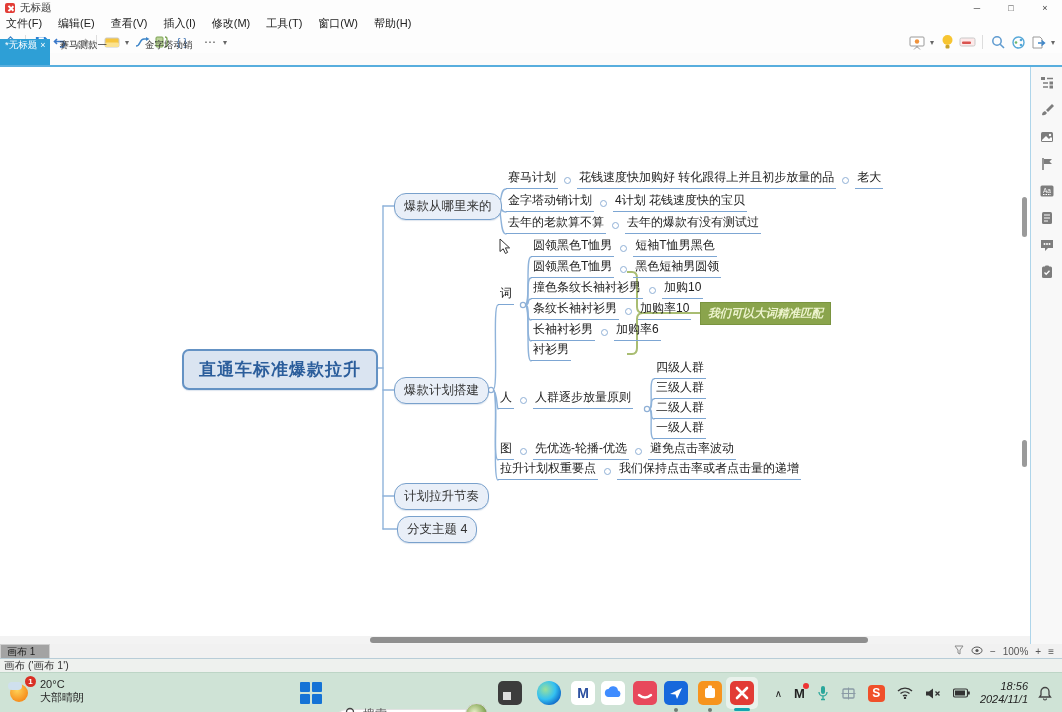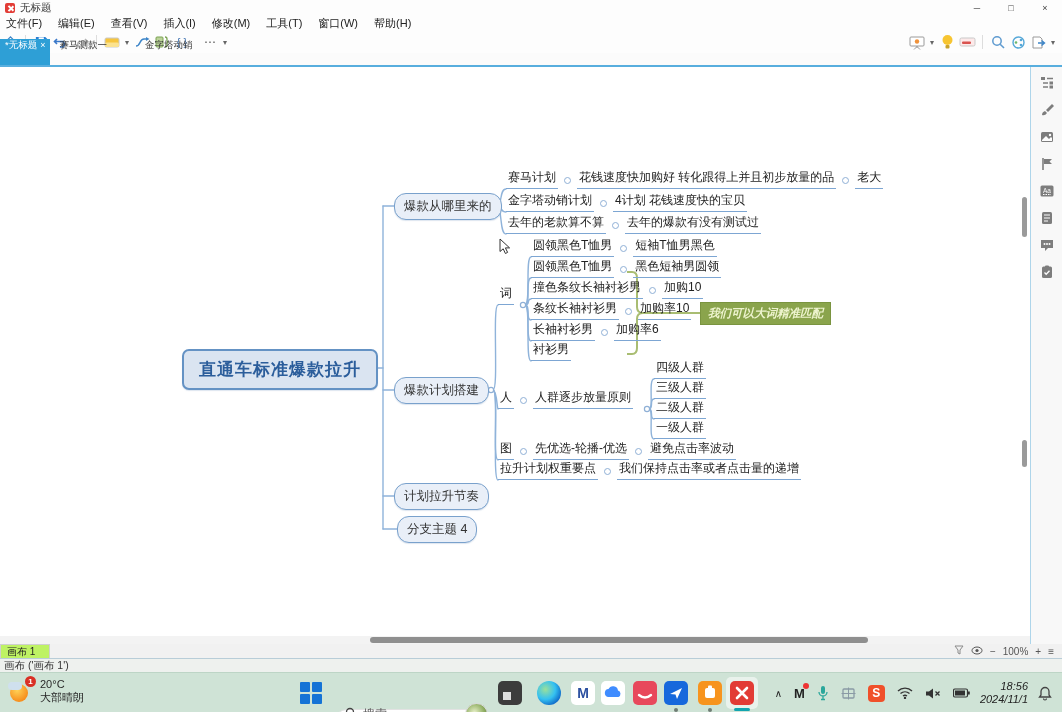--- a/index.html
+++ b/index.html
@@ -35,21 +35,21 @@
   .central{border:2px solid #6492c4;background:#dae4f1;color:#2b5d9b;font-weight:bold;font-size:17px;padding:7px 15px;border-radius:7px;letter-spacing:1px;}
   .t-row{position:absolute;display:flex;align-items:flex-end;white-space:nowrap;}
   .seg{font-size:12px;line-height:15px;color:#222;padding:0 2px 3px 2px;border-bottom:1.5px solid #7da6d3;}
   .dot{width:5px;height:5px;border:1px solid #8fb0d6;border-radius:50%;background:#fff;margin:0 6px 5px 6px;}
   .gsummary{position:absolute;background:#8aa44c;border:1px solid #7a9440;border-radius:0;color:#edf3cd;font-size:11.5px;font-style:italic;font-weight:bold;padding:3px 7px;white-space:nowrap;}
   .vthumb{position:absolute;width:5px;border-radius:3px;background:#9a9a9a;}
   
   .hscroll{left:0;top:636px;width:1030px;height:8px;background:#f3f3f3;}
   .hthumb{position:absolute;left:370px;top:1px;width:498px;height:6px;background:#8f8f8f;border-radius:3px;}
   .cvrow{left:0;top:644px;width:1062px;height:14px;background:#f1f1f1;display:flex;align-items:center;}
-  .cvtab{background:#bef264;border:1px solid #cfcfcf;border-bottom:none;font-size:10px;height:13px;line-height:13px;padding:0 14px 0 6px;color:#222;}
+  .cvtab{background:#a3a3a3;border:1px solid #cfcfcf;border-bottom:none;font-size:10px;height:13px;line-height:13px;padding:0 14px 0 6px;color:#222;}
   .zoomctl{margin-left:auto;display:flex;align-items:center;gap:7px;padding-right:8px;font-size:10px;color:#555;}
   .statusbar{left:0;top:658px;width:1062px;height:14px;background:#eef1ee;border-top:1px solid #b8cdd8;box-sizing:border-box;font-size:10.5px;color:#333;line-height:13px;padding-left:4px;}
   
   .taskbar{left:0;top:672px;width:1062px;height:40px;background:#cfe3d6;border-top:1px solid #bdd5c6;box-sizing:border-box;}
   .weather{position:absolute;left:8px;top:5px;display:flex;align-items:center;gap:6px;}
   .wicon{width:26px;height:26px;position:relative;}
   .sun{position:absolute;left:2px;top:6px;width:18px;height:18px;border-radius:50%;background:radial-gradient(circle at 40% 35%,#ffd257,#f78f1e 70%);}
   .cloudlet{position:absolute;left:0px;top:4px;width:14px;height:8px;border-radius:5px;background:#cfe0ee;}
   .wbadge{position:absolute;right:-2px;top:-2px;width:11px;height:11px;border-radius:50%;background:#d93025;color:#fff;font-size:8px;line-height:11px;text-align:center;font-weight:bold;}
   .wtxt{font-size:11px;color:#2a2a2a;line-height:13px;}

